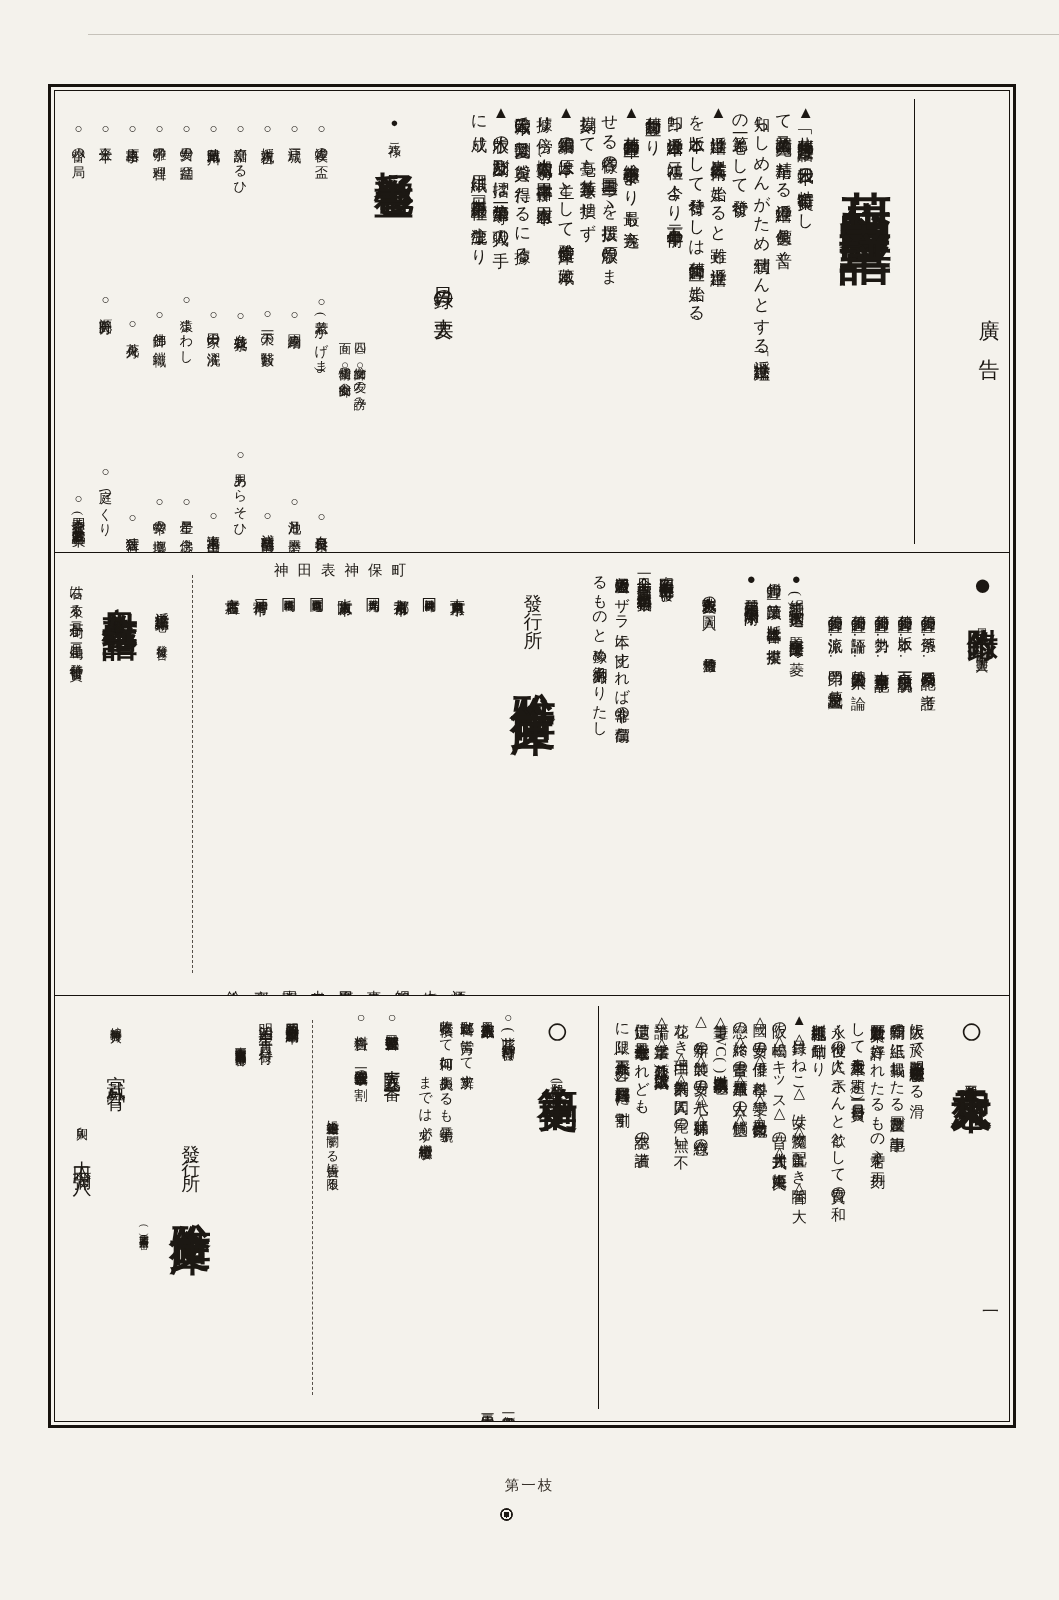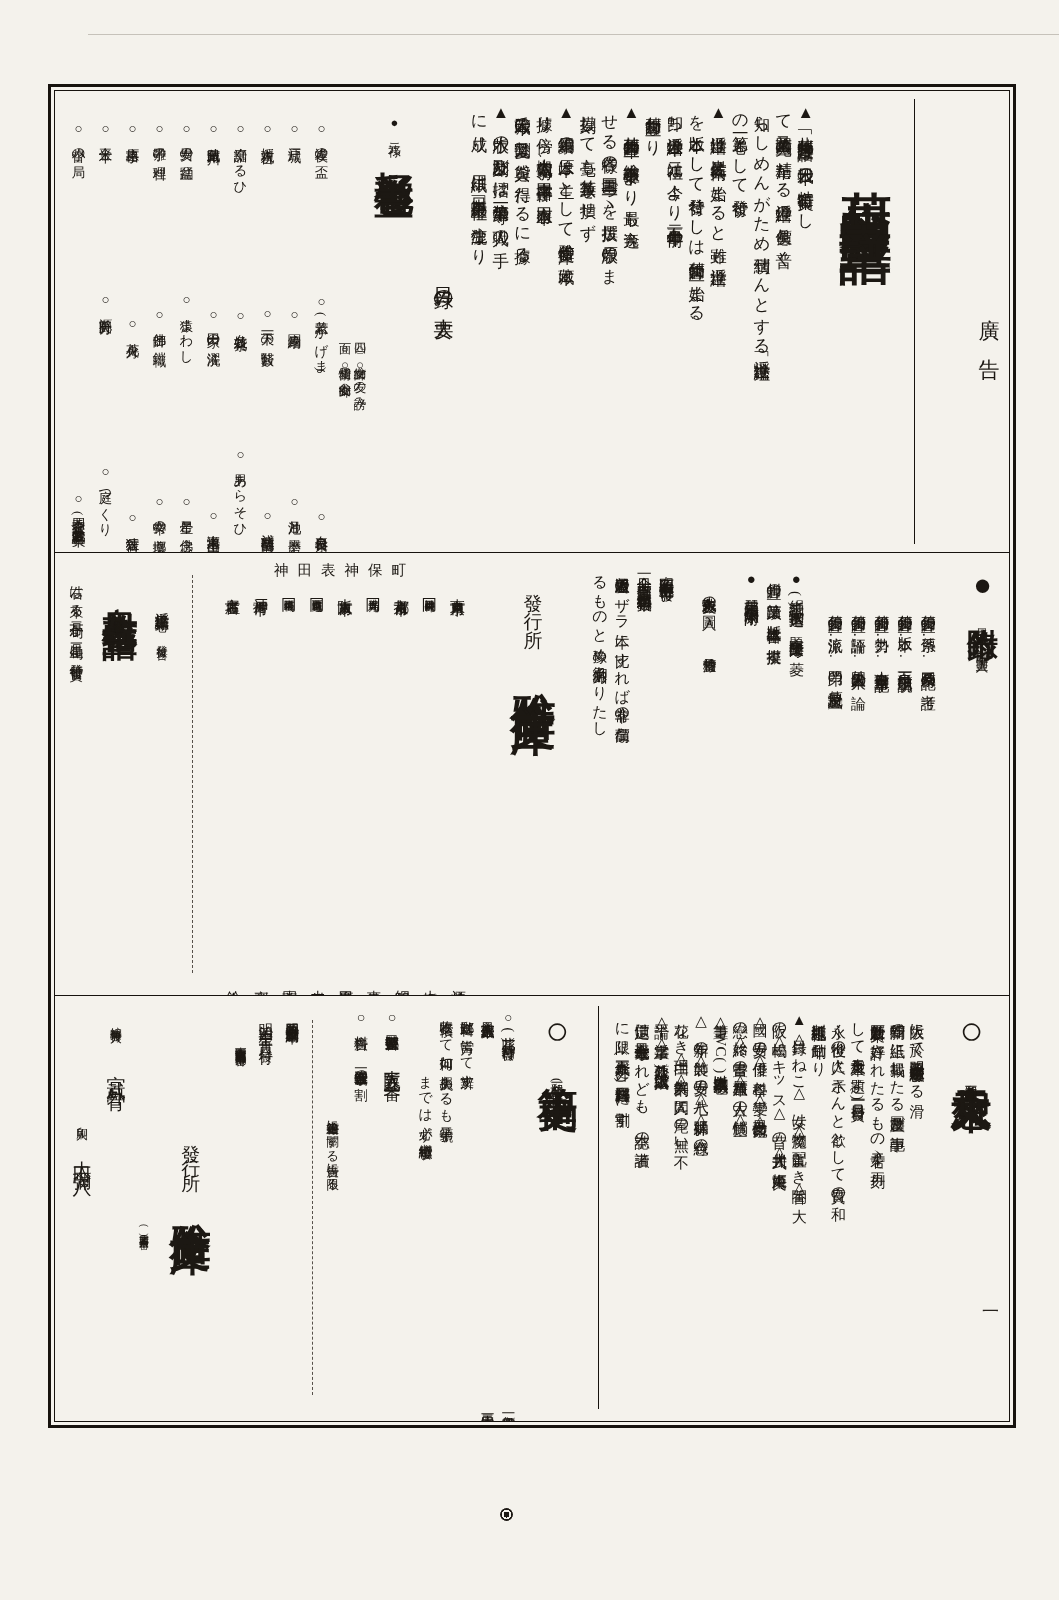--- a/index.html
+++ b/index.html
@@ -344,14 +344,15 @@
         </div>
         <div class="vcol person-col printer-col">
           <span class="person-label">印刷人</span><span class="person-name">太田彌八</span>
         </div>
       </section>
 
     </div>
   </div>
 
   <div class="margin-dash">一</div>
+  <div class="footer">第一枝</div>
   <div class="footer-dot"></div>
 </div>
 
 </body></html>

